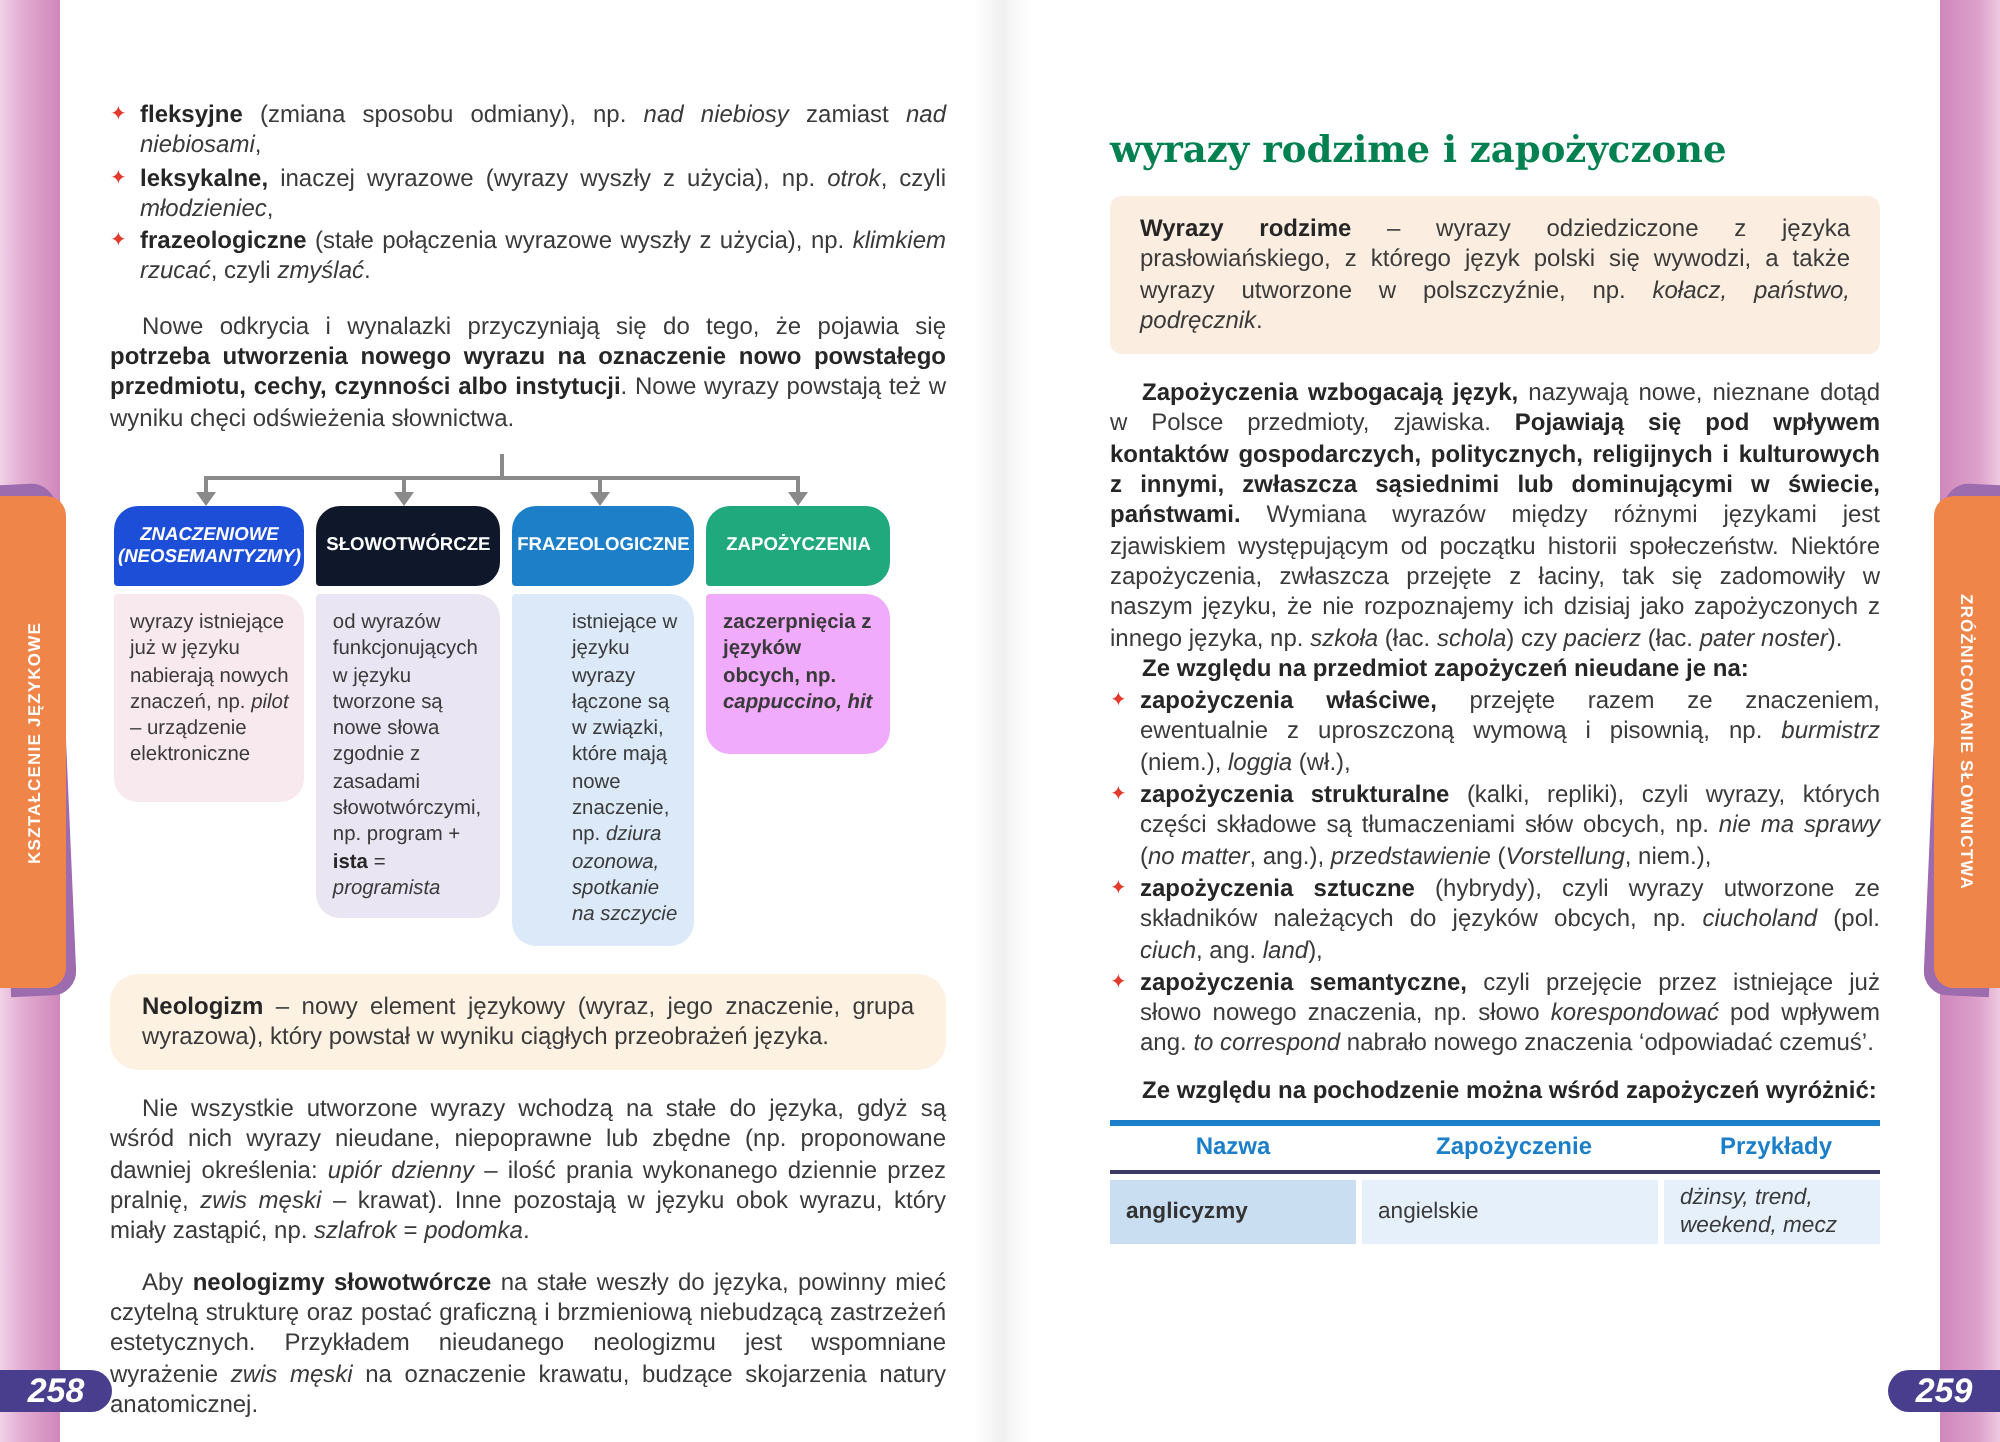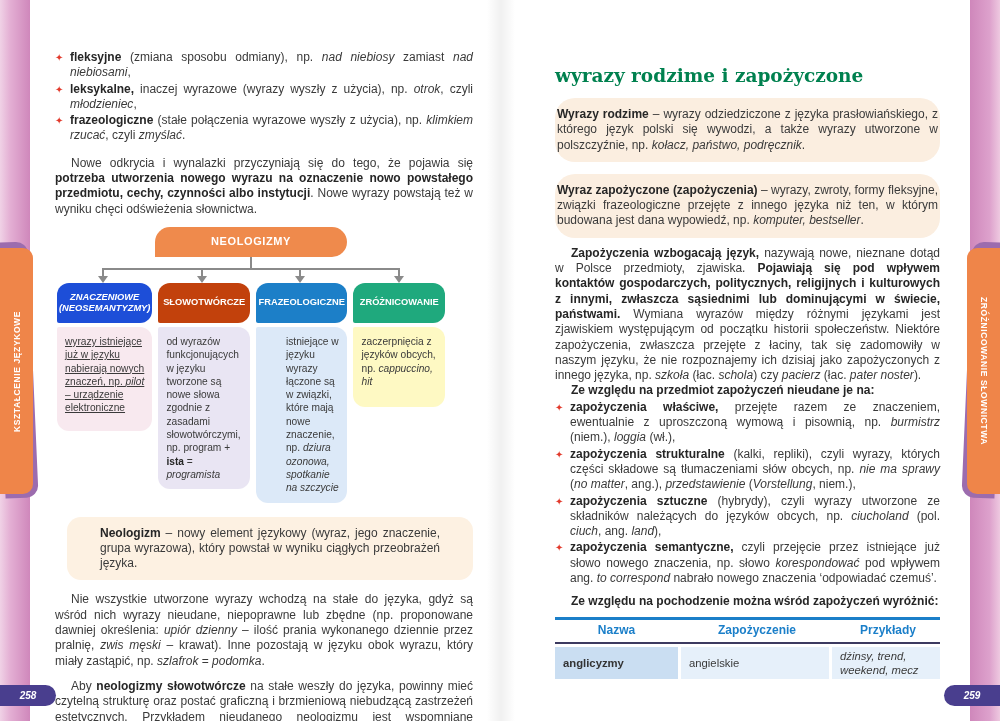--- a/index.html
+++ b/index.html
@@ -18,21 +18,21 @@
   .tab{position:absolute;width:33px;height:246px;background:#ef8549;z-index:3;
        display:flex;align-items:center;justify-content:center;}
   .tab-left{left:0;top:248px;border-radius:0 10px 10px 0;}
   .tab-right{right:0;top:248px;border-radius:10px 0 0 10px;}
   .tab-text{color:#ffffff;font-size:8.5px;font-weight:bold;letter-spacing:0.6px;white-space:nowrap;}
   .tab-text-left{writing-mode:vertical-rl;transform:rotate(180deg);}
   .tab-text-right{writing-mode:vertical-rl;}
   
   .pagenum{position:absolute;top:685px;width:56px;height:21px;background:#493e8e;color:#fff;
            z-index:4;display:flex;align-items:center;justify-content:center;
-           font-weight:bold;font-style:italic;font-size:10px;}
+           font-weight:bold;font-style:italic;font-size:17px;}
   .pagenum-left{left:0;border-radius:0 11px 11px 0;}
   .pagenum-right{right:0;border-radius:11px 0 0 11px;}
   
   .page{position:absolute;z-index:2;}
   .page-left{left:55px;top:50px;width:418px;}
   .page-right{left:555px;top:44px;width:385px;}
   .body-text{font-size:12px;line-height:15.3px;}
   .para{text-indent:16px;margin:0 0 10px 0;text-align:justify;}
   .rs-b{font-weight:bold;color:#262626;}
   .rs-i{font-style:italic;}
@@ -53,31 +53,31 @@
   .dc-drop{top:13px;width:2px;height:7px;}
   .dc-d1{left:47px;}.dc-d2{left:146px;}.dc-d3{left:244px;}.dc-d4{left:343px;}
   .dc-ah{position:absolute;top:19px;width:0;height:0;border-left:5px solid transparent;
          border-right:5px solid transparent;border-top:7px solid #8a8a8a;}
   .dc-a1{left:43px;}.dc-a2{left:142px;}.dc-a3{left:240px;}.dc-a4{left:339px;}
   .diag-row{display:flex;gap:6px;margin-left:2px;width:388px;}
   .diag-col{flex:1;display:flex;flex-direction:column;}
   .diag-head{height:40px;border-radius:12px 12px 12px 2px;display:flex;align-items:center;
              justify-content:center;text-align:center;color:#fff;font-weight:bold;
              font-size:9.3px;line-height:1.2;padding:2px;box-sizing:border-box;}
-  .dh-1{background:#1d4ed8;font-style:italic;}.dh-2{background:#c2410c;}.dh-3{background:#1c7fc8;}.dh-4{background:#1fa97d;}
+  .dh-1{background:#1d4ed8;font-style:italic;}.dh-2{background:#0f172a;}.dh-3{background:#1c7fc8;}.dh-4{background:#1fa97d;}
   .diag-body{margin-top:4px;border-radius:2px 12px 12px 12px;padding:8px 8px;
              font-size:10.2px;line-height:13.3px;box-sizing:border-box;}
-  .db-1{background:#f8e9ef;min-height:104px;text-decoration:underline;}
+  .db-1{background:#f8e9ef;min-height:104px;}
   .db-2{background:#e9e5f3;min-height:148px;}
   .db-3{background:#dce9f8;min-height:136px;padding-left:30px;}
-  .db-4{background:#fef9c3;min-height:80px;}
-  
-  .notebox{background:#fdf1e2;border-radius:14px;padding:9px 33px;margin:14px 0 12px 12px;
+  .db-4{background:#f0abfc;min-height:80px;font-weight:bold;}
+  
+  .notebox{background:#fdf1e2;border-radius:14px;padding:9px 16px;margin:14px 0 12px 0;
            text-align:justify;}
-  .defbox{background:#fbeee0;border-radius:20px;padding:9px 2px;text-align:justify;}
+  .defbox{background:#fbeee0;border-radius:6px;padding:9px 15px;text-align:justify;}
   .defbox1{margin:12px 0 12px 0;}
   .defbox2{margin:0 0 8px 0;}
   
   .heading{font-family:"DejaVu Serif",serif;font-weight:bold;color:#00814f;
            font-size:18.5px;line-height:21px;margin:0;}
   .lead-line{font-weight:bold;color:#262626;text-indent:16px;margin:0 0 1px 0;}
   .table-intro{font-weight:bold;color:#262626;text-indent:16px;margin:8px 0 7px 0;}
   
   .tbl{width:100%;}
   .tbl-topline{height:3px;background:#1b7fc9;}
@@ -123,21 +123,20 @@
       </div>
       <div class="bullet">
         <span class="mark">✦</span>
         <span class="btxt"><span class="rs-b">frazeologiczne</span><span> (stałe połączenia wyrazowe wyszły z użycia), np. </span><span class="rs-i">klimkiem rzucać</span><span>, czyli </span><span class="rs-i">zmyślać</span><span>.</span></span>
       </div>
     </div>
 
     <p class="para"><span>Nowe odkrycia i wynalazki przyczyniają się do tego, że pojawia się </span><span class="rs-b">potrzeba utworzenia nowego wyrazu na oznaczenie nowo powstałego przedmiotu, cechy, czynności albo instytucji</span><span>. Nowe wyrazy powstają też w wyniku chęci odświeżenia słownictwa.</span></p>
 
     <div class="diagram">
-      <div class="diag-root">NEOLOGIZMY</div>
       <div class="diag-connectors">
         <div class="dc dc-stem"></div>
         <div class="dc dc-h"></div>
         <div class="dc dc-drop dc-d1"></div>
         <div class="dc dc-drop dc-d2"></div>
         <div class="dc dc-drop dc-d3"></div>
         <div class="dc dc-drop dc-d4"></div>
         <div class="dc-ah dc-a1"></div>
         <div class="dc-ah dc-a2"></div>
         <div class="dc-ah dc-a3"></div>
@@ -150,40 +149,39 @@
         </div>
         <div class="diag-col">
           <div class="diag-head dh-2">SŁOWOTWÓRCZE</div>
           <div class="diag-body db-2"><span>od wyrazów funkcjonujących w języku tworzone są nowe słowa zgodnie z zasadami słowotwórczymi, np. program + </span><span class="rs-b">ista</span><span> = </span><span class="rs-i">programista</span></div>
         </div>
         <div class="diag-col">
           <div class="diag-head dh-3">FRAZEOLOGICZNE</div>
           <div class="diag-body db-3"><span>istniejące w języku wyrazy łączone są w związki, które mają nowe znaczenie, np. </span><span class="rs-i">dziura ozonowa, spotkanie na szczycie</span></div>
         </div>
         <div class="diag-col">
-          <div class="diag-head dh-4">ZRÓŻNICOWANIE</div>
+          <div class="diag-head dh-4">ZAPOŻYCZENIA</div>
           <div class="diag-body db-4"><span>zaczerpnięcia z języków obcych, np. </span><span class="rs-i">cappuccino, hit</span></div>
         </div>
       </div>
     </div>
 
     <div class="notebox"><span class="rs-b">Neologizm</span><span> – nowy element językowy (wyraz, jego znaczenie, grupa wyrazowa), który powstał w wyniku ciągłych przeobrażeń języka.</span></div>
 
     <p class="para"><span>Nie wszystkie utworzone wyrazy wchodzą na stałe do języka, gdyż są wśród nich wyrazy nieudane, niepoprawne lub zbędne (np. proponowane dawniej określenia: </span><span class="rs-i">upiór dzienny</span><span> – ilość prania wykonanego dziennie przez pralnię, </span><span class="rs-i">zwis męski</span><span> – krawat). Inne pozostają w języku obok wyrazu, który miały zastąpić, np. </span><span class="rs-i">szlafrok</span><span> = </span><span class="rs-i">podomka</span><span>.</span></p>
     <p class="para"><span>Aby </span><span class="rs-b">neologizmy słowotwórcze</span><span> na stałe weszły do języka, powinny mieć czytelną strukturę oraz postać graficzną i brzmieniową niebudzącą zastrzeżeń estetycznych. Przykładem nieudanego neologizmu jest wspomniane wyrażenie </span><span class="rs-i">zwis męski</span><span> na oznaczenie krawatu, budzące skojarzenia natury anatomicznej.</span></p>
   </div>
 
   <div class="page page-right body-text">
     <h1 class="heading">
       <br>
       <span>wyrazy rodzime i zapożyczone</span>
     </h1>
 
     <div class="defbox defbox1"><span class="rs-b">Wyrazy rodzime</span><span> – wyrazy odziedziczone z języka prasłowiańskiego, z którego język polski się wywodzi, a także wyrazy utworzone w polszczyźnie, np. </span><span class="rs-i">kołacz, państwo, podręcznik</span><span>.</span></div>
-    <div class="defbox defbox2"><span class="rs-b">Wyraz zapożyczone (zapożyczenia)</span><span> – wyrazy, zwroty, formy fleksyjne, związki frazeologiczne przejęte z innego języka niż ten, w którym budowana jest dana wypowiedź, np. </span><span class="rs-i">komputer, bestseller</span><span>.</span></div>
 
     <p class="para" style="margin-bottom:0;"><span class="rs-b">Zapożyczenia wzbogacają język,</span><span> nazywają nowe, nieznane dotąd w Polsce przedmioty, zjawiska. </span><span class="rs-b">Pojawiają się pod wpływem kontaktów gospodarczych, politycznych, religijnych i kulturowych z innymi, zwłaszcza sąsiednimi lub dominującymi w świecie, państwami.</span><span> Wymiana wyrazów między różnymi językami jest zjawiskiem występującym od początku historii społeczeństw. Niektóre zapożyczenia, zwłaszcza przejęte z łaciny, tak się zadomowiły w naszym języku, że nie rozpoznajemy ich dzisiaj jako zapożyczonych z innego języka, np. </span><span class="rs-i">szkoła</span><span> (łac. </span><span class="rs-i">schola</span><span>) czy </span><span class="rs-i">pacierz</span><span> (łac. </span><span class="rs-i">pater noster</span><span>).</span></p>
     <p class="lead-line">Ze względu na przedmiot zapożyczeń nieudane je na:</p>
 
     <div>
       <div class="bullet">
         <span class="mark">✦</span>
         <span class="btxt"><span class="rs-b">zapożyczenia właściwe,</span><span> przejęte razem ze znaczeniem, ewentualnie z uproszczoną wymową i pisownią, np. </span><span class="rs-i">burmistrz</span><span> (niem.), </span><span class="rs-i">loggia</span><span> (wł.),</span></span>
       </div>
       <div class="bullet">

